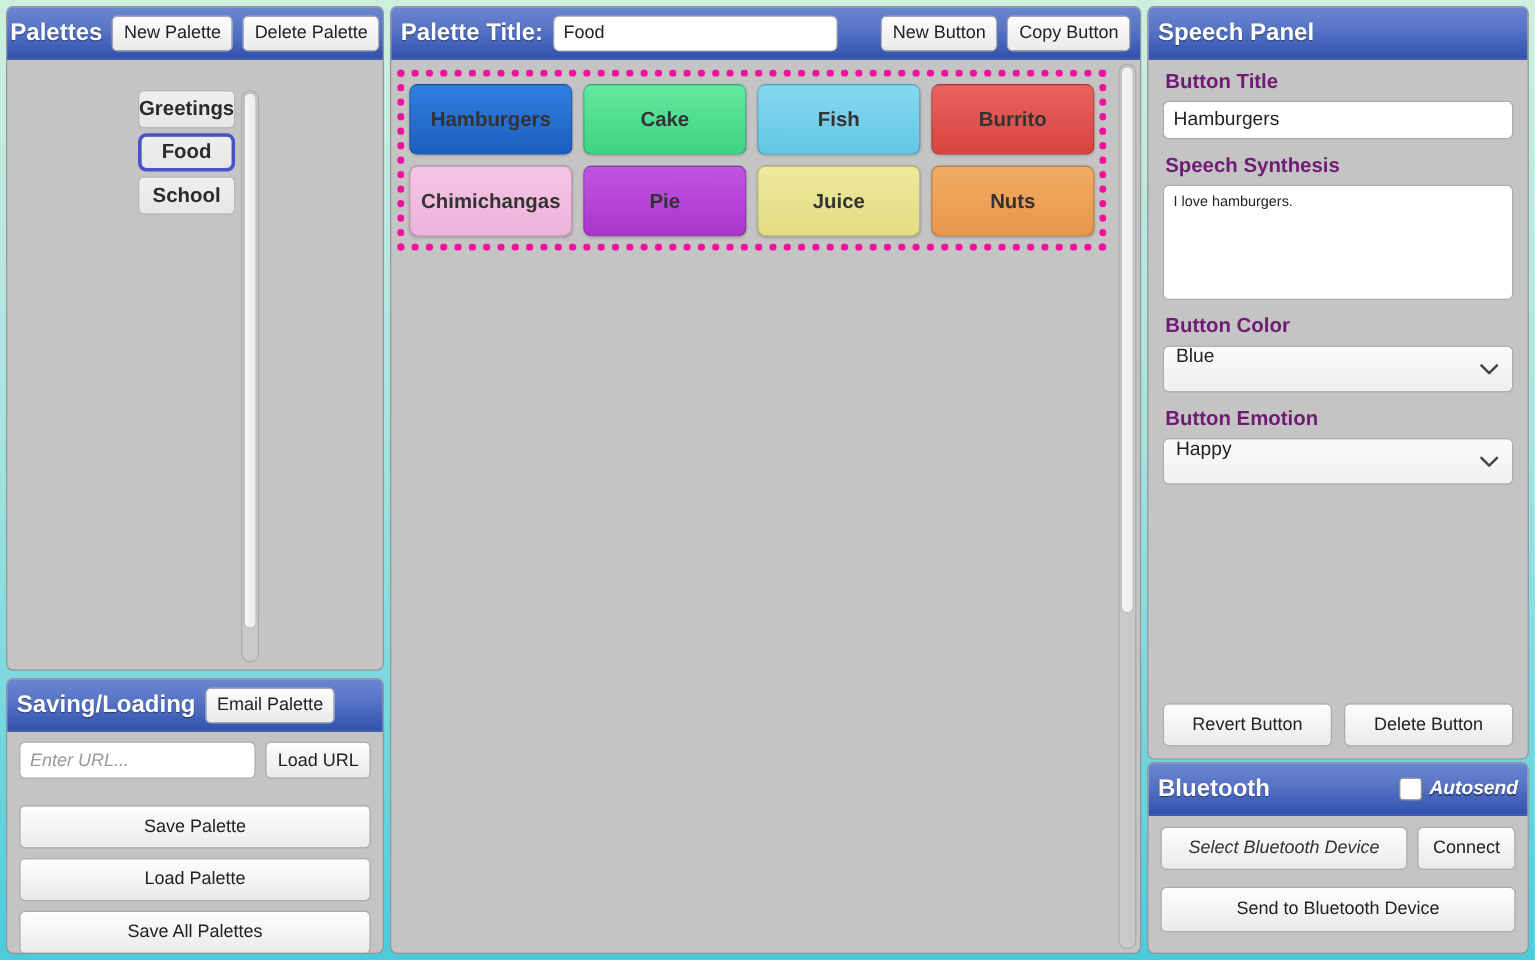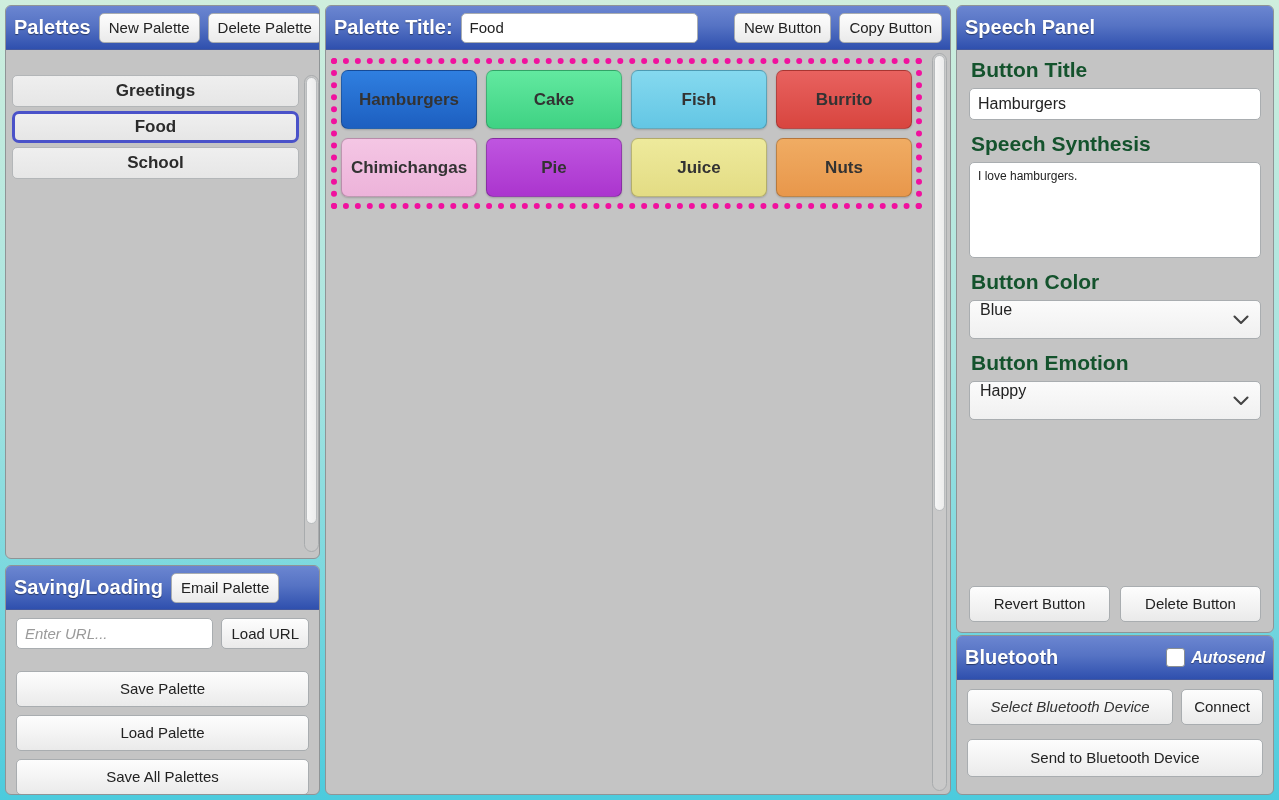--- a/index.html
+++ b/index.html
@@ -64,21 +64,21 @@
   }
 
   
   .left-col {
     width: 315px;
     flex: 0 0 315px;
     display: flex;
     flex-direction: column;
     gap: 6px;
   }
-  .palettes-panel { flex: 1 1 auto; min-height: 0; }
+  .palettes-panel { flex: 1 1 auto; min-height: 0; align-items: center; }
   .palettes-body {
     flex: 1 1 auto;
     display: flex;
     padding: 6px 0 6px 6px;
     min-height: 0;
     overflow: hidden;
     margin-top: 19px;
   }
   .palette-list {
     flex: 1 1 auto;
@@ -121,23 +121,23 @@
     left: 1px; right: 1px;
     background: linear-gradient(to right,#f6f6f6,#ececec);
     border: 1px solid #b9bcbe;
     border-radius: 7px;
   }
 
   
   .saving-panel { flex: 0 0 230px; }
   .saving-body { padding: 8px 10px 10px 10px; display: flex; flex-direction: column; }
   .field-label {
-    font-size: 21px;
+    font-size: 17px;
     font-weight: bold;
-    color: #14532d;
+    color: #701a75;
     margin: 0 0 7px 4px;
   }
   .url-row { display: flex; gap: 8px; }
   .text-input {
     background: #fff;
     border: 1px solid #a9adb0;
     border-radius: 5px;
     font-size: 15px;
     font-family: "Liberation Sans", sans-serif;
     padding: 6px 8px;
@@ -151,21 +151,21 @@
     margin-top: 22px;
     display: grid;
     grid-template-columns: 1fr;
     gap: 8px;
   }
   .save-grid .btn { padding: 8px 4px; font-size: 15px; text-align: center; }
 
   
   .center-col { flex: 1 1 auto; min-width: 0; display: flex; }
   .center-panel { flex: 1 1 auto; min-width: 0; }
-  .center-header { justify-content: flex-end; }
+  .center-header { justify-content: space-between; }
   .title-input {
     flex: 1 1 auto;
     height: 30px;
     font-size: 15px;
     max-width: 370px;
   }
   .header-spacer { flex: 1 1 auto; }
   .center-body {
     flex: 1 1 auto;
     display: flex;

